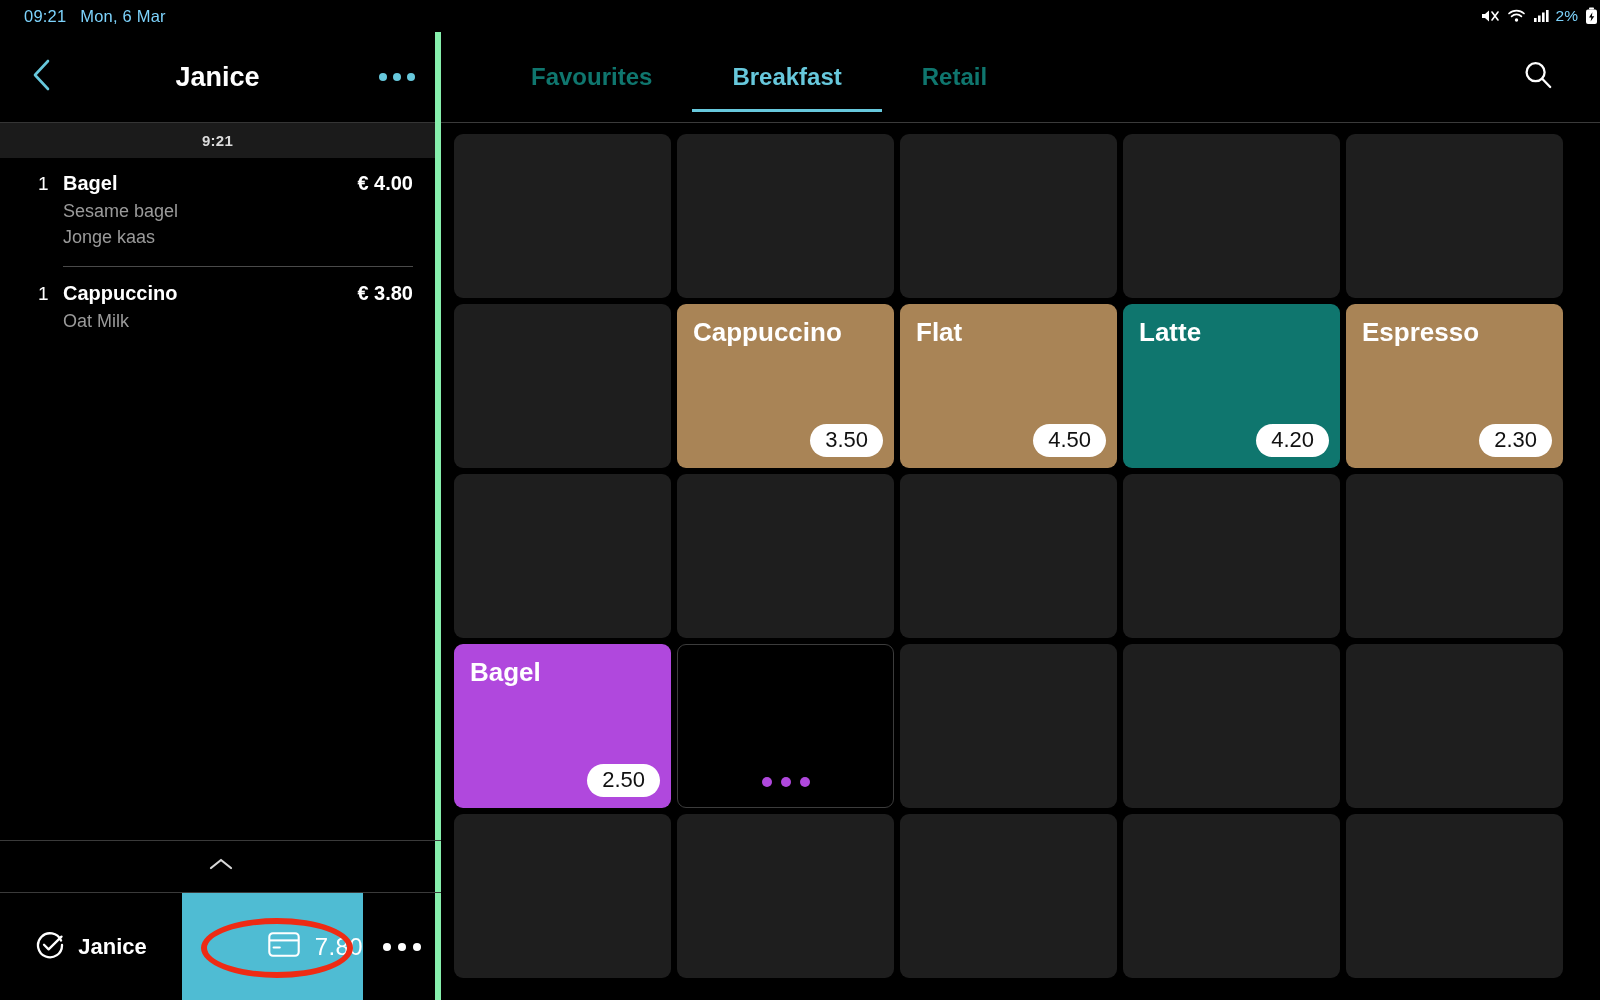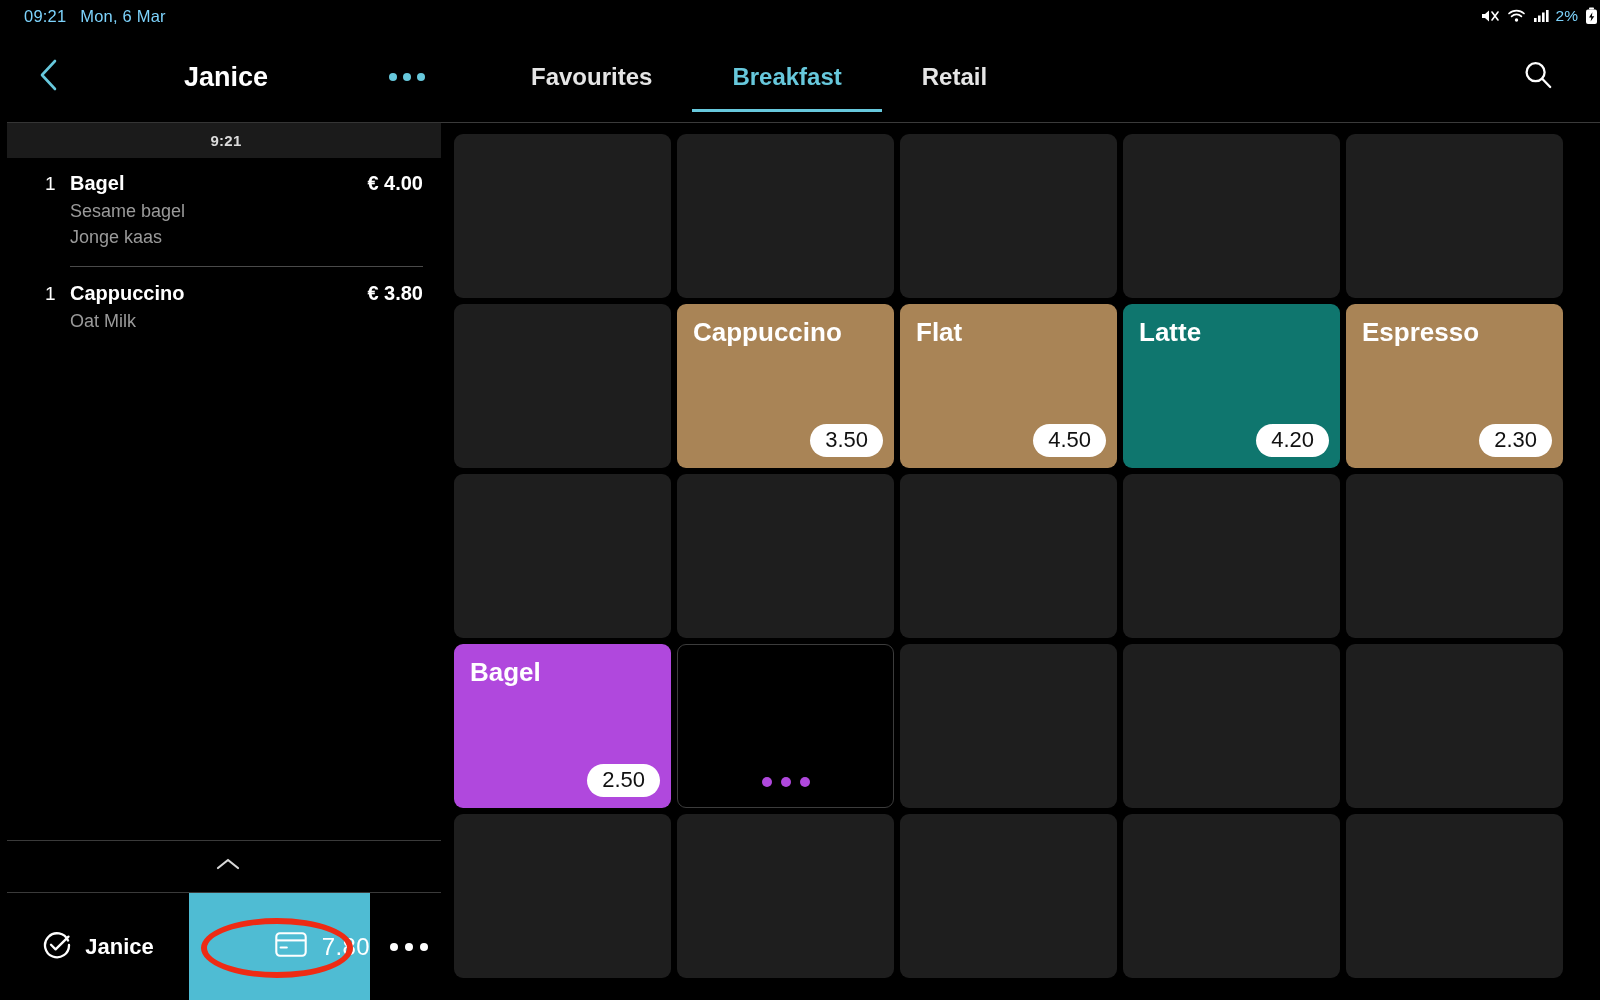--- a/index.html
+++ b/index.html
@@ -16,21 +16,21 @@
     position:absolute; left:10px; top:0; width:1600px; height:32px;
     display:flex; align-items:center; color:#7dd3fc;
   }
   .sb-left { display:flex; align-items:center; gap:14px; padding-left:14px; font-size:16.5px; letter-spacing:.2px; }
   .sb-right { margin-left:auto; display:flex; align-items:center; gap:7px; padding-right:12px; font-size:15.5px; }
   .sb-ico { display:inline-flex; align-items:center; }
 
   
   .left {
     position:absolute; left:0; top:32px; width:441px; height:968px;
-    background:#000; border-right:3px solid #86efac;margin-left:7px;
+    background:#000; border-right:6px solid #86efac;
   }
   .order-header {
     position:relative; height:90px; display:flex; align-items:center; padding:0 20px;
   }
   .back-chevron { width:42px; height:42px; display:flex; align-items:center; justify-content:center; cursor:pointer; }
   .order-title {
     position:absolute; left:0; right:0; text-align:center;
     font-size:27px; font-weight:bold; color:#fff; pointer-events:none;
   }
   .hdr-dots { margin-left:auto; display:flex; gap:6px; align-items:center; z-index:2; }
@@ -81,21 +81,21 @@
   .annot-ellipse {
     position:absolute; left:201px; top:918px; width:152px; height:60px;
     border:6px solid #ee2b14; border-radius:50%;
     pointer-events:none; z-index:40;
   }
 
   
   .right { position:absolute; left:441px; top:32px; width:1159px; height:968px; background:#000; }
   .tabbar { position:relative; height:90px; display:flex; align-items:center; padding-left:50px; }
   .tab {
-    position:relative; font-size:24px; font-weight:bold; color:#e5e5e5;
+    position:relative; font-size:24px; font-weight:bold; color:#0f766e;
     padding:0 40px; height:70px; display:flex; align-items:center; cursor:pointer;
   }
   .tab.active { color:#67c8dc; }
   .tab.active::after {
     content:""; position:absolute; left:0; right:0; bottom:0; height:3px; background:#67c8dc;
   }
   .search-btn { margin-left:auto; padding-right:46px; display:flex; align-items:center; cursor:pointer; }
 
   .grid-wrap { position:relative; border-top:1px solid #3a3a3a; height:878px; padding:8px 0 0 10px; overflow:hidden; }
   .grid { display:grid; grid-template-columns:repeat(5, 223px); grid-auto-rows:170px; gap:0; }

